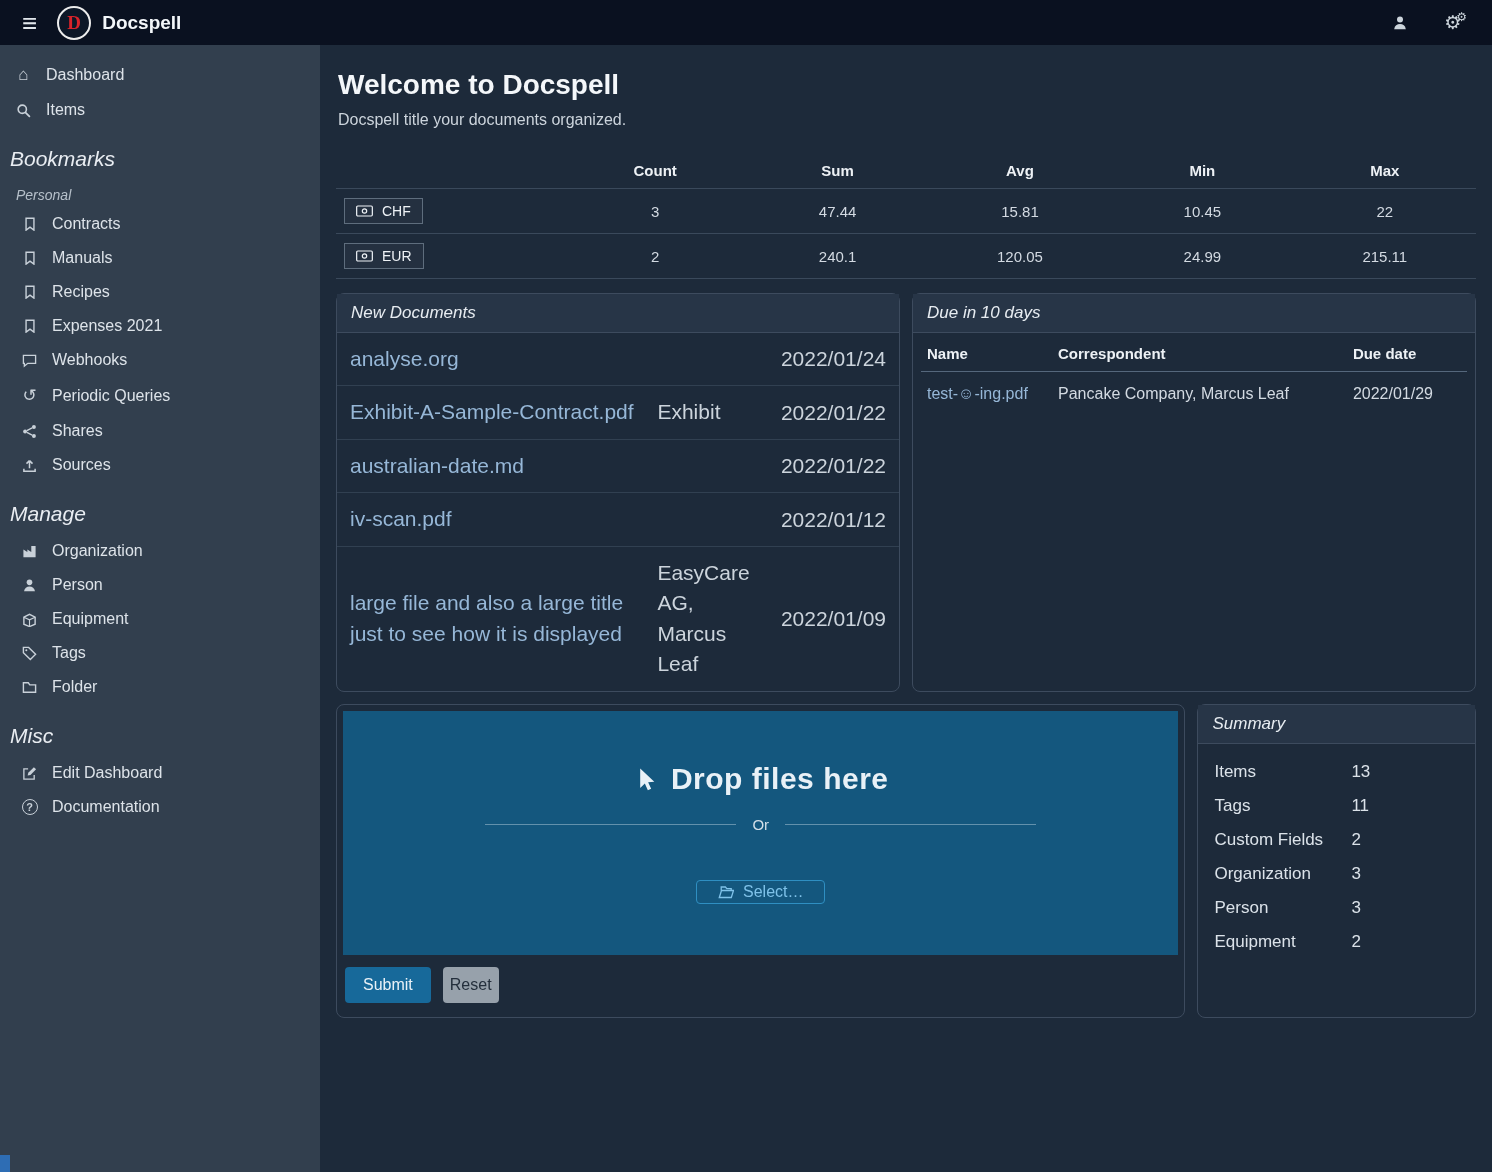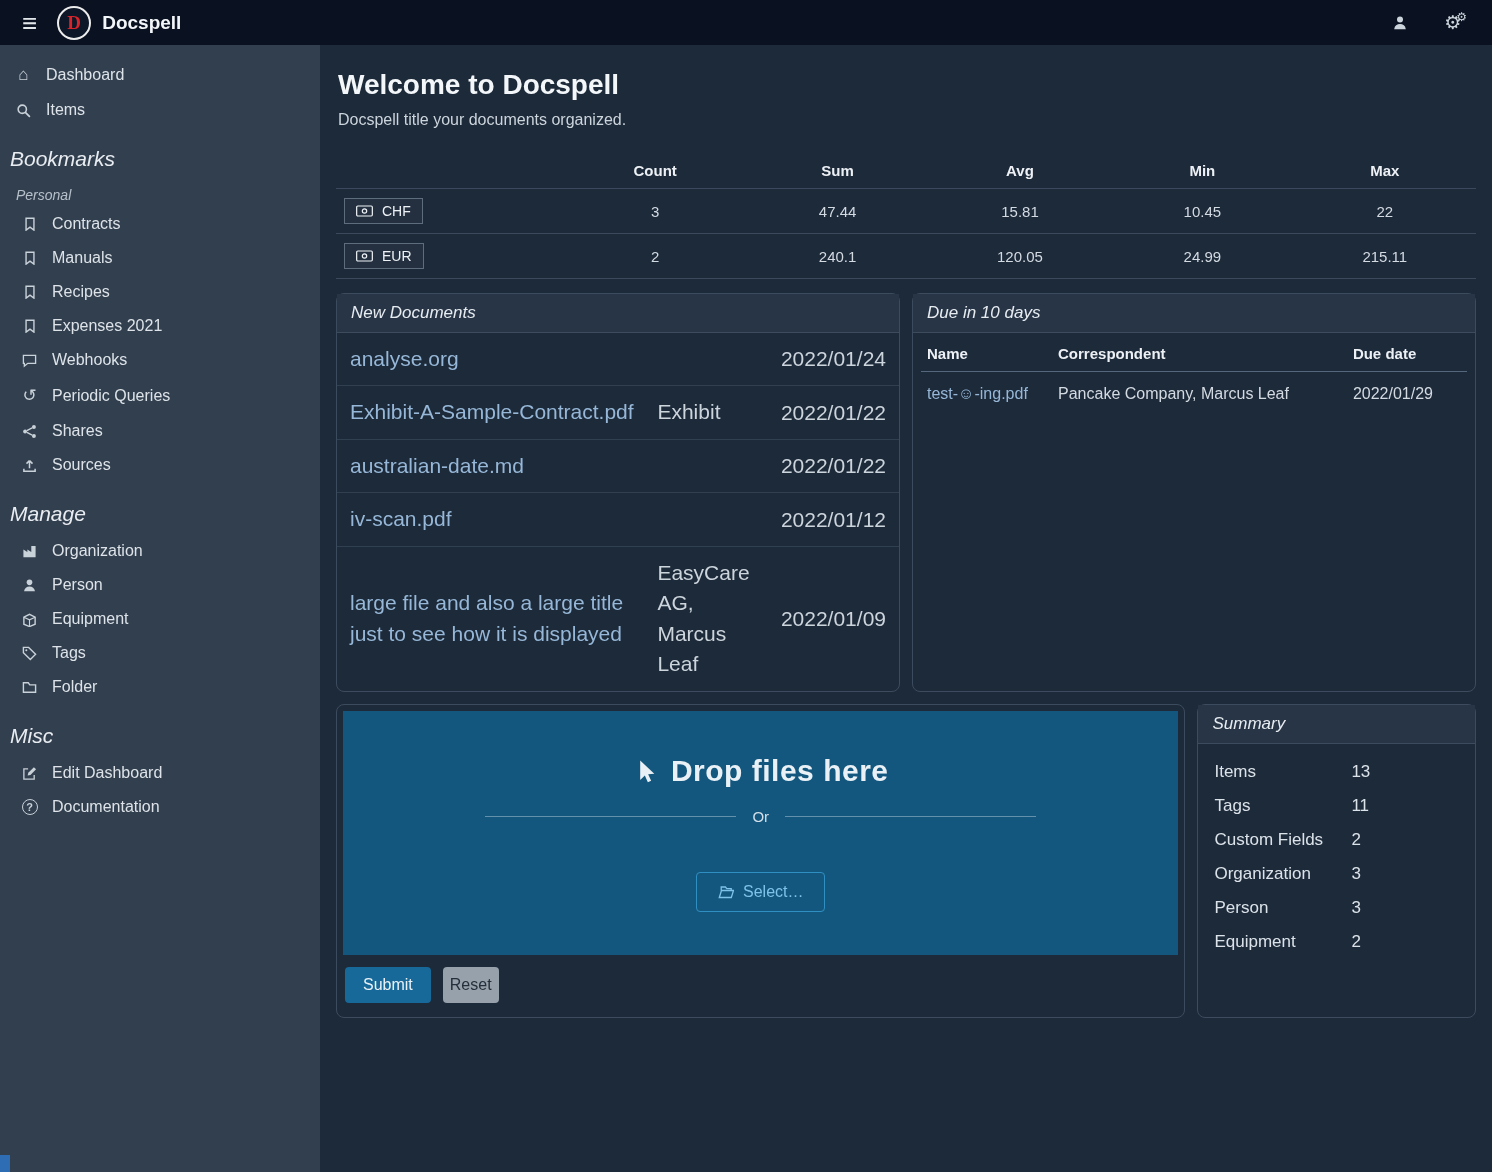--- a/index.html
+++ b/index.html
@@ -60,21 +60,21 @@
   .due-table th{text-align:left;font-size:15px;color:#edf1f5;padding:10px 6px 9px;border-bottom:1px solid #55677c;}
   .due-table td{padding:13px 6px 6px;vertical-align:top;}
   .col-name{width:24%;} .col-corr{width:54%;} .col-date{width:22%;}
   .due-link{color:var(--link);text-decoration:none;cursor:pointer;}
   
   .upload-panel{padding:6px;}
   .dropzone{background:var(--dropzone-bg);min-height:244px;display:flex;flex-direction:column;align-items:center;justify-content:center;gap:20px;cursor:pointer;}
   .drop-title{display:flex;align-items:center;gap:14px;font-size:30px;font-weight:bold;color:#e9f1f7;letter-spacing:.5px;}
   .or-row{display:flex;align-items:center;gap:16px;width:66%;color:#d3dfe8;font-size:15px;}
   .or-line{flex:1;height:1px;background:rgba(230,240,248,.38);}
-  .select-btn{display:inline-flex;align-items:center;gap:9px;background:transparent;border:1px solid #2f8fc2;color:#7fc2e9;font-size:16px;padding:10px 21px;border-radius:4px;margin-top:27px;}
+  .select-btn{display:inline-flex;align-items:center;gap:9px;background:transparent;border:1px solid #2f8fc2;color:#7fc2e9;font-size:16px;padding:2px 21px;border-radius:4px;margin-top:27px;}
   .upload-actions{display:flex;gap:12px;padding:12px 2px 8px;}
   .submit-btn{background:var(--submit-bg);color:#e9f1f7;border:none;border-radius:4px;font-size:16px;padding:9px 18px;}
   .reset-btn{background:var(--reset-bg);color:#242f3c;border:none;border-radius:4px;font-size:16px;padding:9px 7px;}
   
   .summary-body{padding:12px 16px;font-size:17px;display:flex;flex-direction:column;gap:2px;}
   .summary-row{display:flex;padding:6px 0;}
   .summary-label{flex:0 0 56%;color:#dbe2e9;}
   .summary-value{color:#dbe2e9;}
   .corner-artifact{position:fixed;left:0;bottom:0;width:10px;height:17px;background:#2e6db4;}
 </style>

